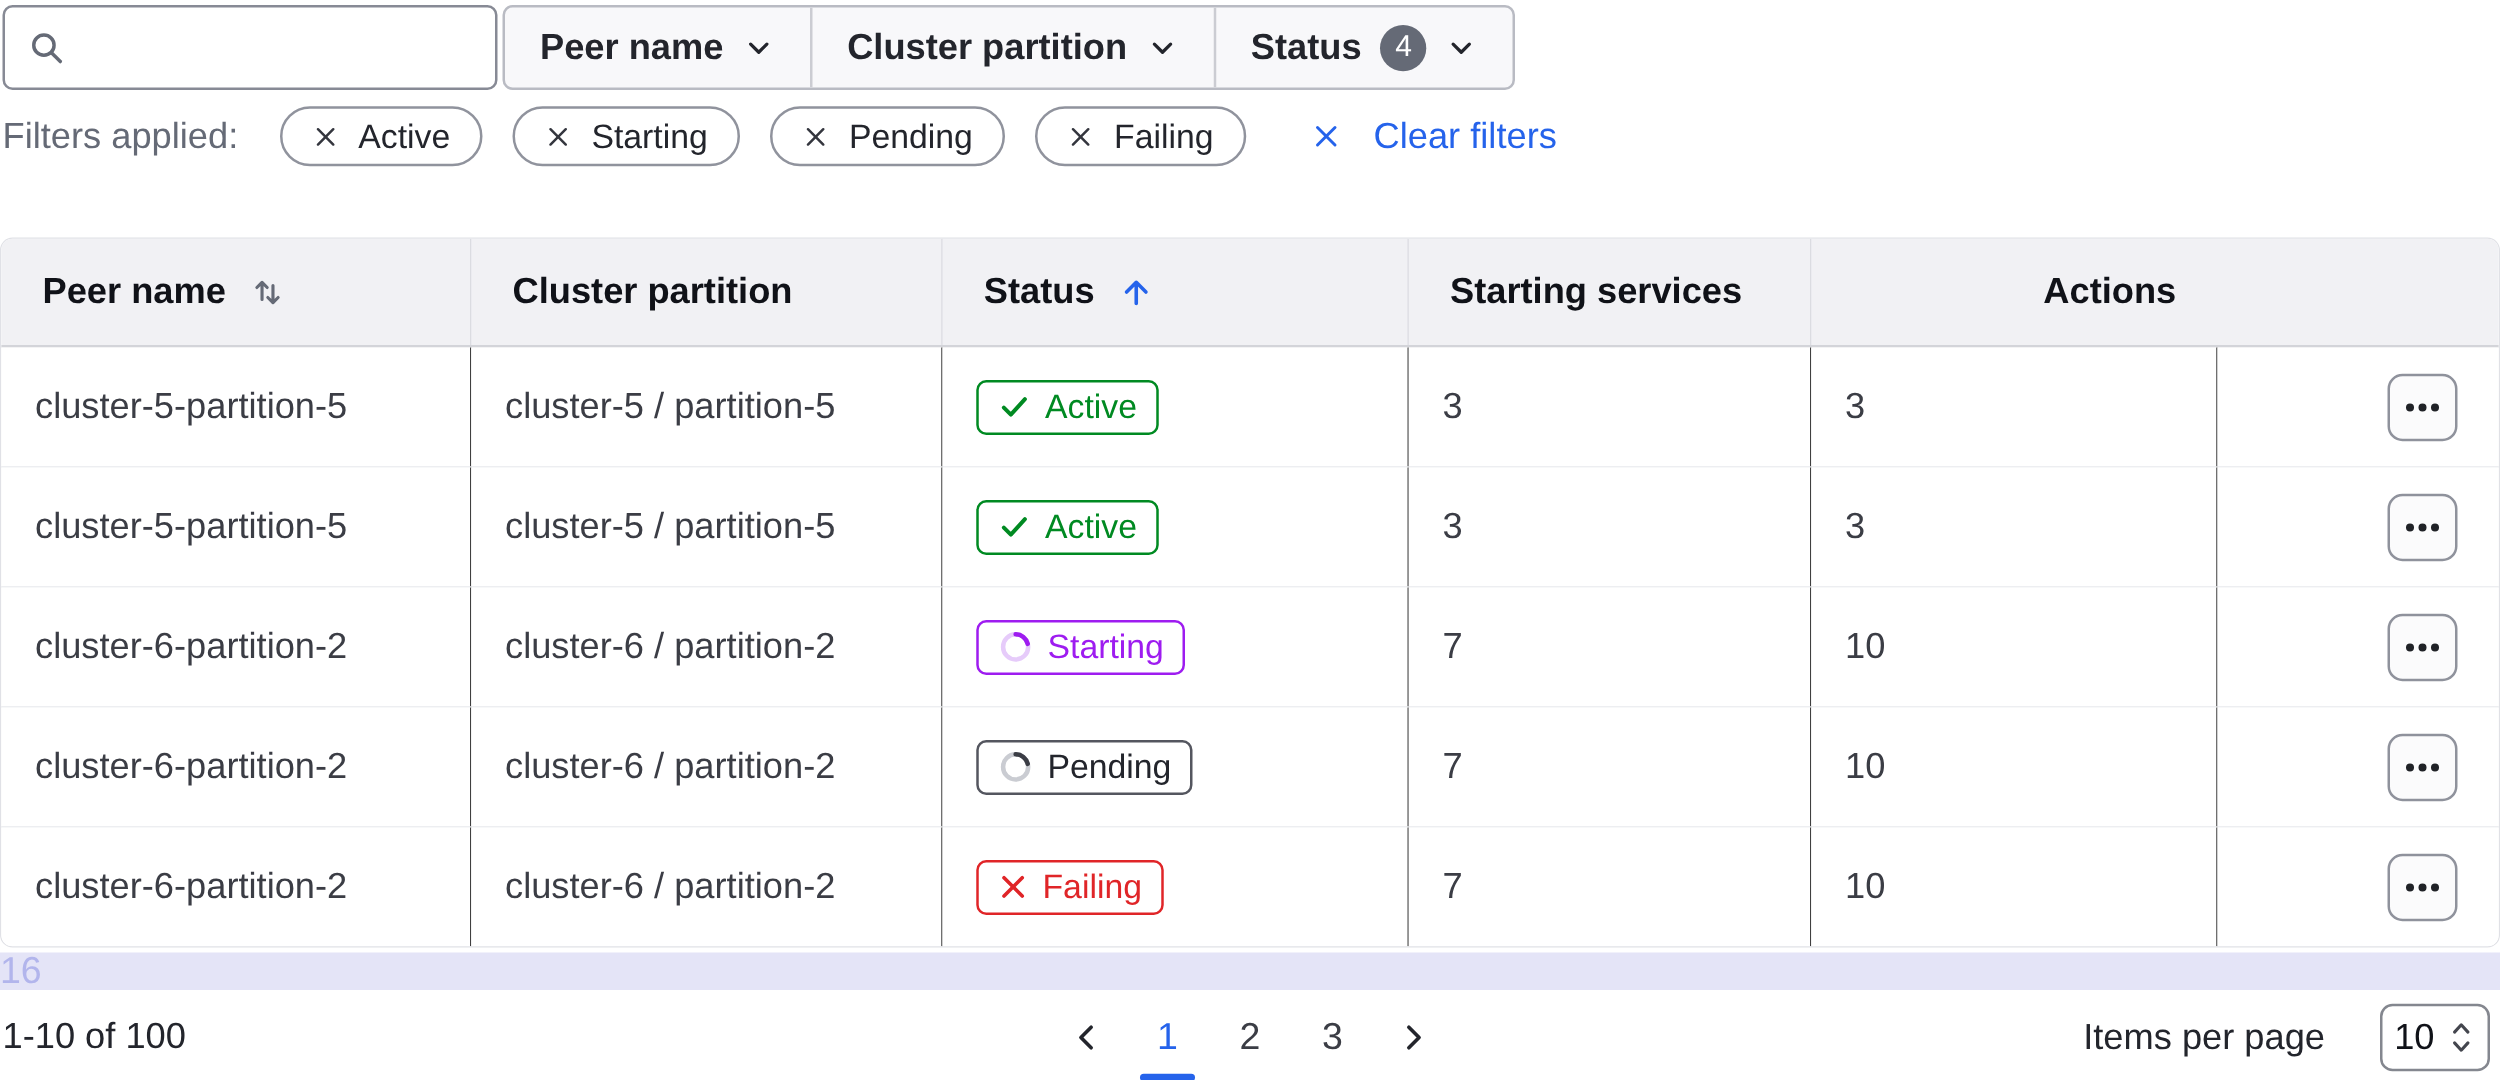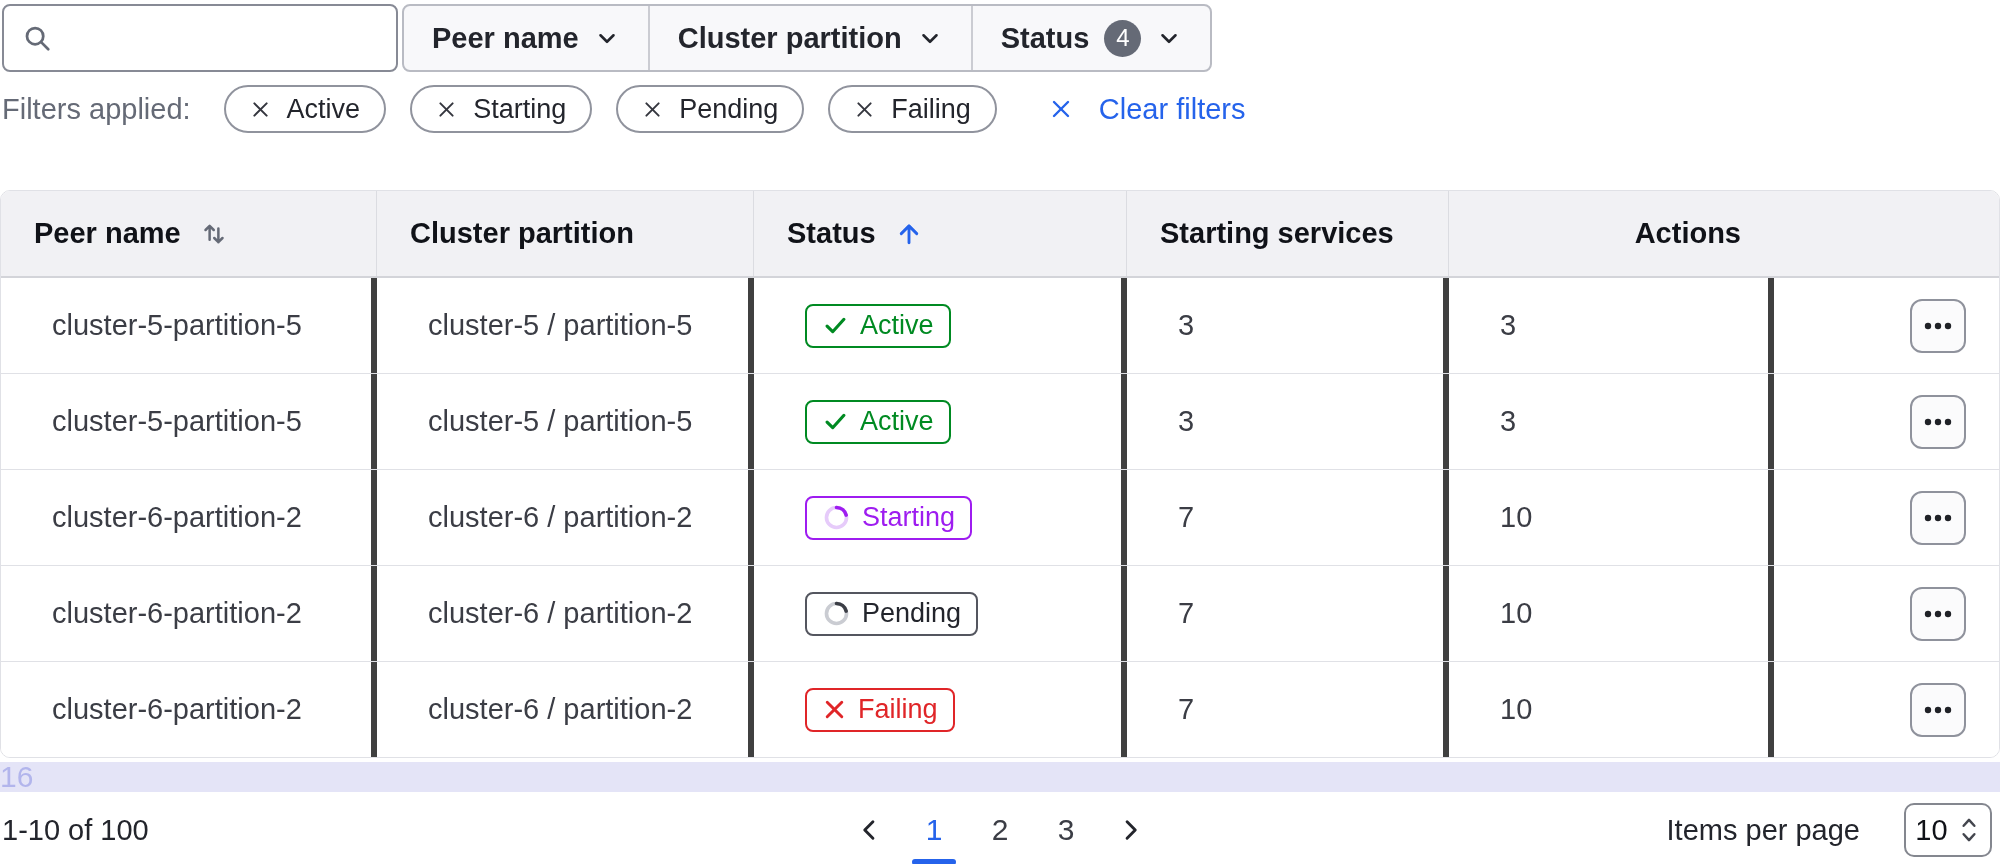--- a/index.html
+++ b/index.html
@@ -69,22 +69,22 @@
     height: 85px; display: flex; align-items: center; gap: 18px;
     padding-left: 33px; font-size: 29px; font-weight: 700; color: #101218;
     border-right: 1px solid #dbdce1; cursor: default;
   }
   .th:last-child { border-right: none; }
   .th.sortable { cursor: pointer; }
   .th.right { justify-content: flex-end; padding-right: 33px; padding-left: 0; }
   .tbody .trow { border-bottom: 1px solid #e0e1e6; }
   .tbody .trow:last-child { border-bottom: none; }
   .td {
-    height: 95px; display: flex; align-items: center; padding-left: 51px;
-    font-size: 29px; color: #3b3d45; border-right: 6px solid #404040; background: #fff;
+    height: 95px; display: flex; align-items: center; padding-left: 27px;
+    font-size: 29px; color: #3b3d45; border-right: 1px solid #404040; background: #fff;
   }
   .td:last-child { border-right: none; }
   .td.right { justify-content: flex-end; padding-right: 33px; padding-left: 0; }
 
   
   .badge {
     display: inline-flex; align-items: center; gap: 11px; height: 44px; padding: 0 15px;
     border: 2px solid currentColor; border-radius: 8px; background: #fff;
     font-size: 27px; font-weight: 500;
   }

